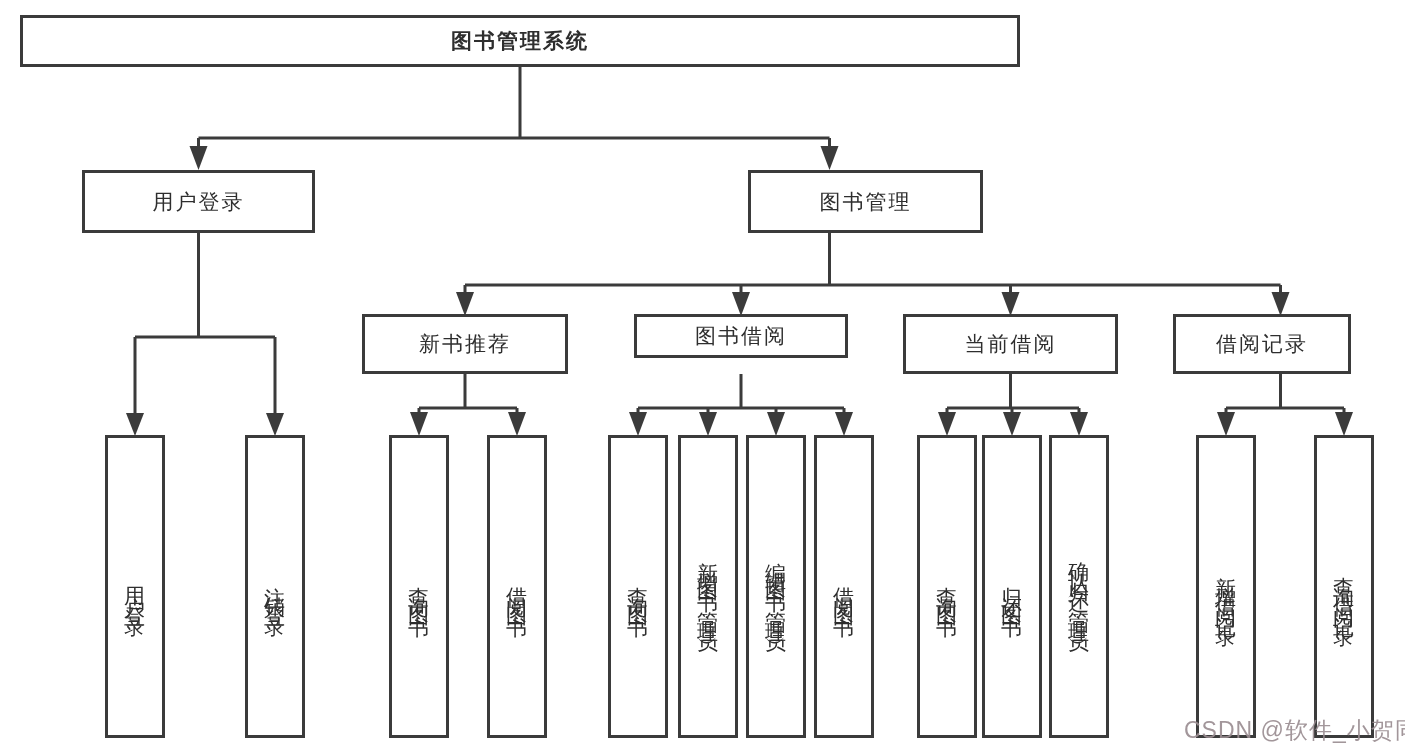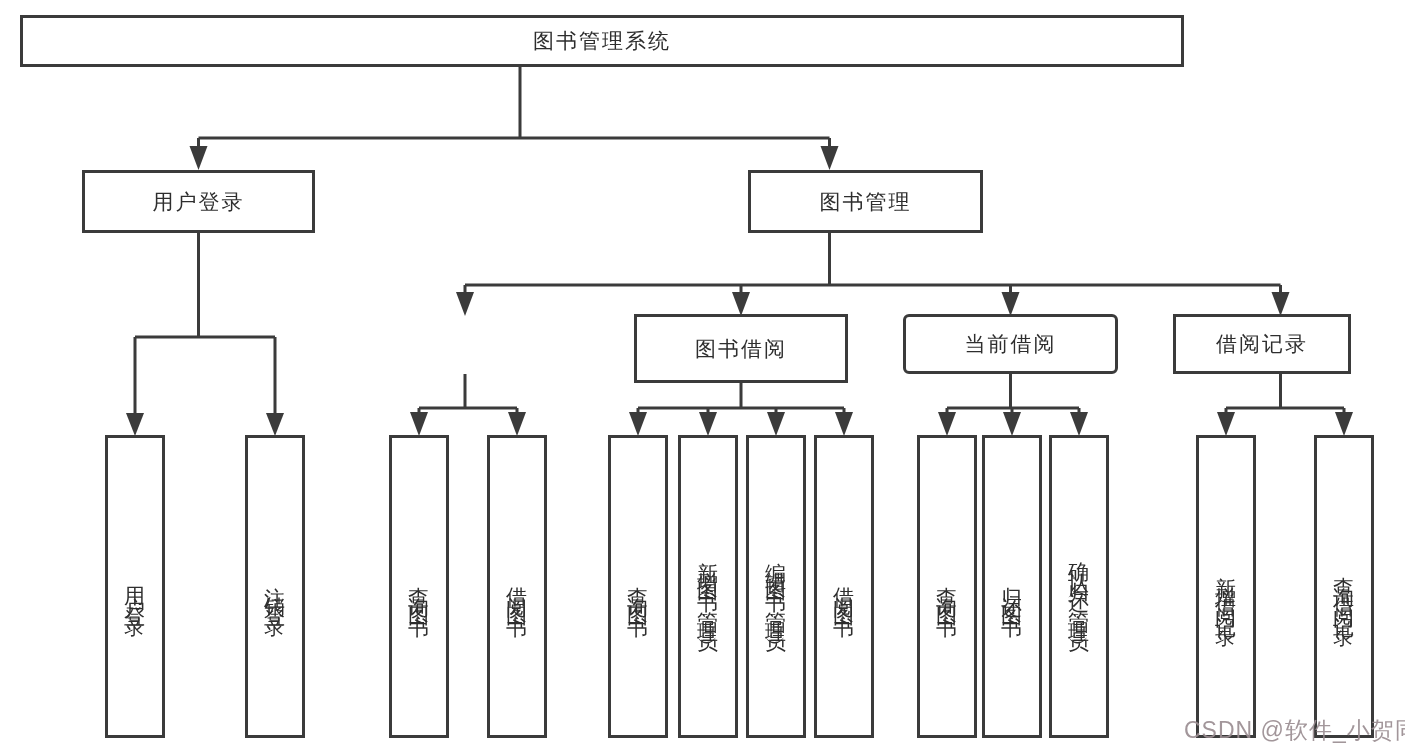--- a/index.html
+++ b/index.html
@@ -86,27 +86,28 @@
       <polygon points="767,412 785,412 776,436"></polygon>
       <polygon points="835,412 853,412 844,436"></polygon>
       <polygon points="938,412 956,412 947,436"></polygon>
       <polygon points="1003,412 1021,412 1012,436"></polygon>
       <polygon points="1070,412 1088,412 1079,436"></polygon>
       <polygon points="1217,412 1235,412 1226,436"></polygon>
       <polygon points="1335,412 1353,412 1344,436"></polygon>
     </g>
   </svg>
 
-  <div class="box" style="left:20px; top:15px; width:1164px; height:52px;">图书管理系统</div>
+  <div class="box" style="left:20px; top:15px; width:1000px; height:52px;font-weight:bold;">图书管理系统</div>
 
   <div class="box" style="left:82px; top:170px; width:233px; height:63px;">用户登录</div>
   <div class="box" style="left:712px; top:170px; width:235px; height:63px;margin-left:36px;">图书管理</div>
 
-  <div class="box" style="left:634px; top:314px; width:214px; height:69px;">图书借阅</div>
-  <div class="box" style="left:903px; top:314px; width:215px; height:60px;border-radius:6px;">当前借阅</div>
+  <div class="box" style="left:362px; top:314px; width:206px; height:60px;">新书推荐</div>
+  <div class="box" style="left:634px; top:314px; width:214px; height:44px;">图书借阅</div>
+  <div class="box" style="left:903px; top:314px; width:215px; height:60px;">当前借阅</div>
   <div class="box" style="left:1173px; top:314px; width:178px; height:60px;">借阅记录</div>
 
   <div class="box leaf" style="left:105px; top:435px; width:60px; height:303px;">用户登录</div>
   <div class="box leaf" style="left:245px; top:435px; width:60px; height:303px;">注销登录</div>
 
   <div class="box leaf" style="left:389px; top:435px; width:60px; height:303px;">查询图书</div>
   <div class="box leaf" style="left:487px; top:435px; width:60px; height:303px;">借阅图书</div>
 
   <div class="box leaf" style="left:608px; top:435px; width:60px; height:303px;">查询图书</div>
   <div class="box leaf" style="left:678px; top:435px; width:60px; height:303px;">新增图书（管理员）</div>

